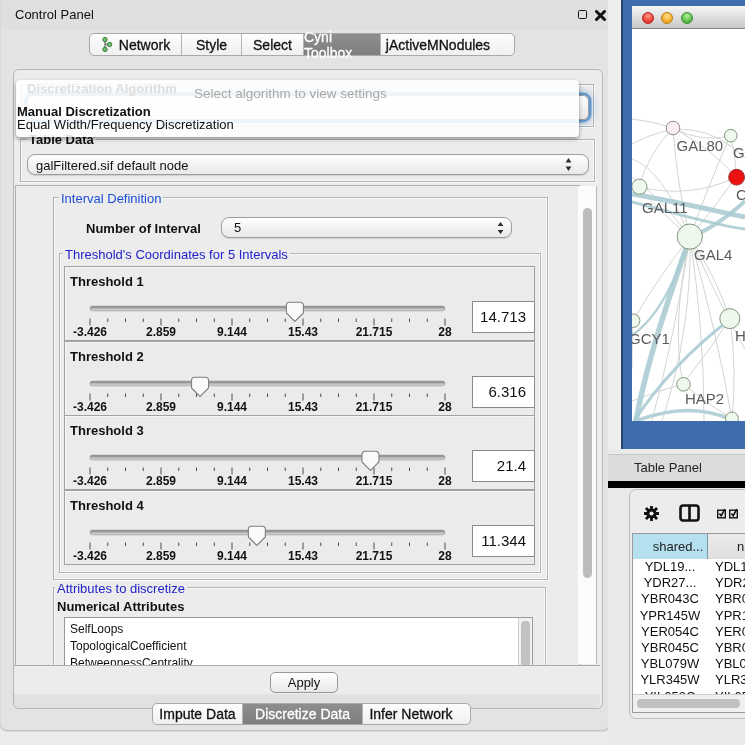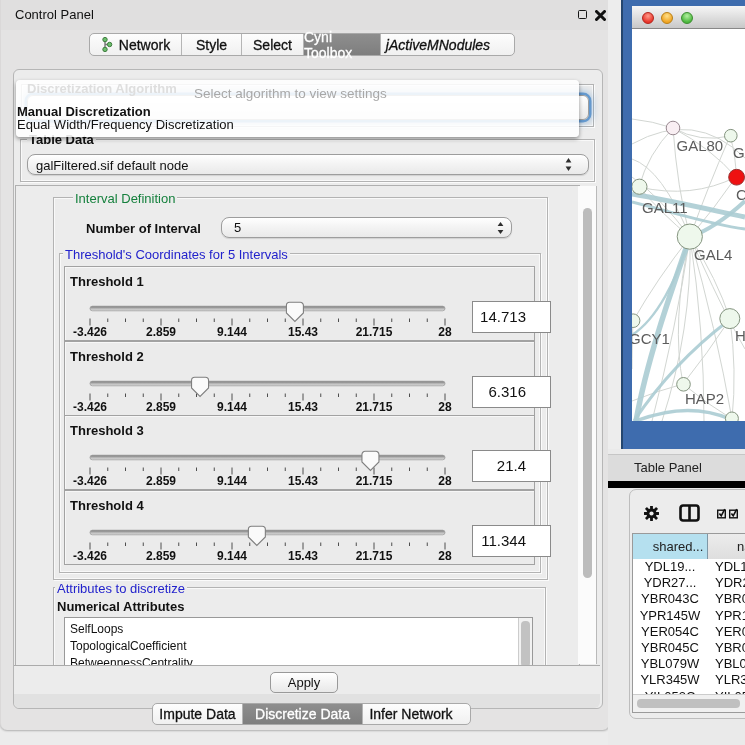--- a/index.html
+++ b/index.html
@@ -11,21 +11,21 @@
   .etched{border:1px solid #b3b3b3;box-shadow:inset 0 0 0 1px rgba(255,255,255,0.7), 1px 1px 0 rgba(255,255,255,0.8);}
   .combo{background:linear-gradient(#ffffff,#f4f4f4 45%,#e9e9e9);border:1px solid #9d9d9d;border-radius:8px;
          box-shadow:0 1px 1px rgba(0,0,0,0.12);}
   .seg{background:linear-gradient(#fdfdfd,#f0f0f0);border:1px solid #a9a9a9;display:flex;}
   .seg .it{font-size:14px;color:#111;-webkit-text-stroke:0.3px currentColor;display:flex;align-items:center;justify-content:center;border-left:1px solid #b5b5b5;}
   .seg .it:first-child{border-left:none;}
   .seg .sel{background:linear-gradient(#8e8e8e,#7e7e7e);color:#fff;}
   .sliderbox{position:absolute;left:63px;width:469px;height:73px;background:#ebebeb;
              border:1px solid #a2a2a2;box-shadow:inset 1px 1px 0 rgba(255,255,255,0.6);}
   .valbox{position:absolute;left:407px;top:34px;width:53px;height:30px;background:#fff;
-          border:1px solid #8a8a8a;font-size:15px;color:#111;text-align:right;line-height:30px;padding-right:24px;}
+          border:1px solid #8a8a8a;font-size:15px;color:#111;text-align:right;line-height:30px;padding-right:8px;}
   .thlabel{position:absolute;left:5px;top:7px;font-size:13px;font-weight:bold;color:#111;}
 </style>
 </head>
 <body>
 
 <div class="abs" id="cpwin" style="left:0;top:0;width:608px;height:730px;background:#e4e3e3;border-right:1px solid #cbcbcb;border-left:1px solid #dad8d8;border-radius:0 0 7px 7px;box-shadow:0 1px 2px rgba(0,0,0,0.25);">
   <div class="abs" style="left:0;top:0;width:607px;height:30px;background:#e0dfdf;"></div>
   <div class="abs" style="left:14px;top:7px;font-size:13px;color:#111;">Control Panel</div>
 
   <div class="abs" style="left:577px;top:10px;width:6.5px;height:6.5px;border:1.9px solid #161616;border-radius:1.5px;"></div>
@@ -38,21 +38,21 @@
       <svg width="13" height="15" viewBox="0 0 13 15" style="margin-right:5px;">
         <path d="M4 3 V12 M4 7.5 H8" stroke="#777" stroke-width="1.4" fill="none"></path>
         <circle cx="4" cy="2.6" r="2.2" fill="#6cbf6c" stroke="#3d7a3d"></circle>
         <circle cx="8.6" cy="7.5" r="2.2" fill="#6cbf6c" stroke="#3d7a3d"></circle>
         <circle cx="4" cy="12.4" r="2.2" fill="#6cbf6c" stroke="#3d7a3d"></circle>
       </svg>
       Network</div>
     <div class="it" style="width:59px;">Style</div>
     <div class="it" style="width:61px;">Select</div>
     <div class="it sel" style="width:76px;">Cyni Toolbox</div>
-    <div class="it" style="width:114px;font-style:italic;">jActiveMNodules</div>
+    <div class="it" style="width:114px;">jActiveMNodules</div>
   </div>
 
   <div class="abs" style="left:12px;top:69px;width:588px;height:638px;background:#ececec;border:1px solid #b6b6b6;border-radius:6px;"></div>
 
   <div class="abs etched" style="left:20px;top:84px;width:571px;height:41px;"></div>
   <div class="abs combo" style="left:26px;top:95px;width:560px;height:23px;border-radius:6px;
        box-shadow:0 0 0 2.5px rgba(77,139,201,0.8), 0 0 7px 4px rgba(77,139,201,0.4);"></div>
 
   <div class="abs etched" style="left:19px;top:139px;width:573px;height:41px;"></div>
   <div class="abs b13" style="left:26px;top:132px;background:#ececec;padding:0 2px;">Table Data</div>
@@ -70,21 +70,21 @@
   <div class="abs" style="left:193px;top:85.5px;font-size:13.5px;color:#a8a8a8;">Select algorithm to view settings</div>
   <div class="abs" style="left:16px;top:103.5px;font-size:13px;font-weight:bold;color:#111;">Manual Discretization</div>
   <div class="abs" style="left:16px;top:117px;font-size:13px;color:#111;">Equal Width/Frequency Discretization</div>
 
   <div class="abs" style="left:14px;top:185px;width:563px;height:479px;border:1px solid #b0b0b0;background:#ececec;"></div>
 
   <div class="abs" style="left:577px;top:186px;width:18px;height:478px;background:#fbfbfb;border-right:1px solid #b9b9b9;"></div>
   <div class="abs" style="left:582px;top:208px;width:9px;height:370px;background:#bcbcbc;border-radius:4.5px;"></div>
 
   <div class="abs etched" style="left:52px;top:197px;width:493px;height:381px;"></div>
-  <div class="abs" style="left:72px;top:191px;background:#ececec;padding:0 2px;font-size:13px;color:#15803d;">Interval Definition</div>
+  <div class="abs" style="left:58px;top:191px;background:#ececec;padding:0 2px;font-size:13px;color:#1d4ed8;">Interval Definition</div>
   <div class="abs b13" style="left:85px;top:221px;">Number of Interval</div>
   <div class="abs combo" style="left:220px;top:217px;width:289px;height:19px;">
     <div class="abs r13" style="left:12px;top:2px;">5</div>
     <svg class="abs" style="right:7px;top:3.5px;" width="7" height="12" viewBox="0 0 7 12">
       <path d="M3.5 0 L6.4 4 H0.6 Z" fill="#2e2e2e"></path>
         <path d="M3.5 12 L6.4 8 H0.6 Z" fill="#2e2e2e"></path>
     </svg>
   </div>
 
   <div class="abs etched" style="left:58px;top:253px;width:480px;height:318px;"></div>

